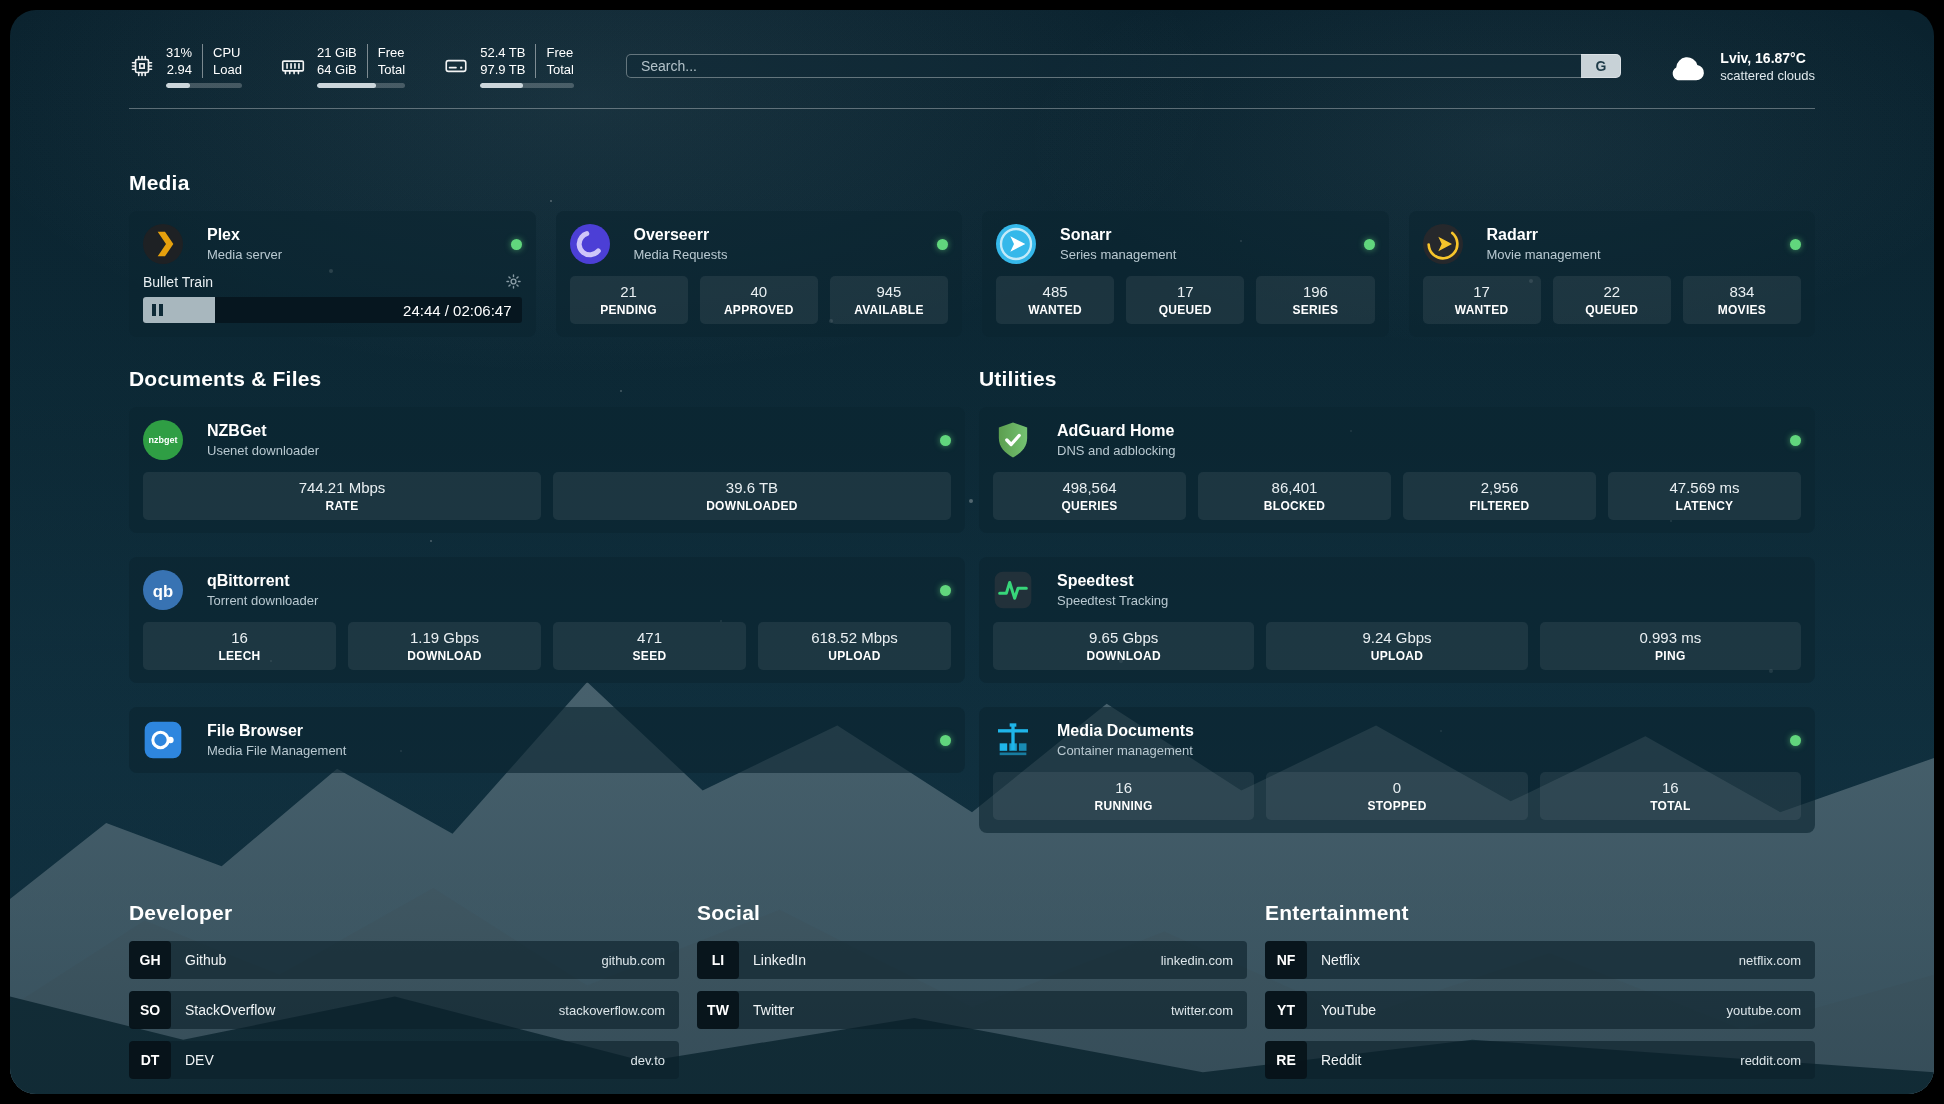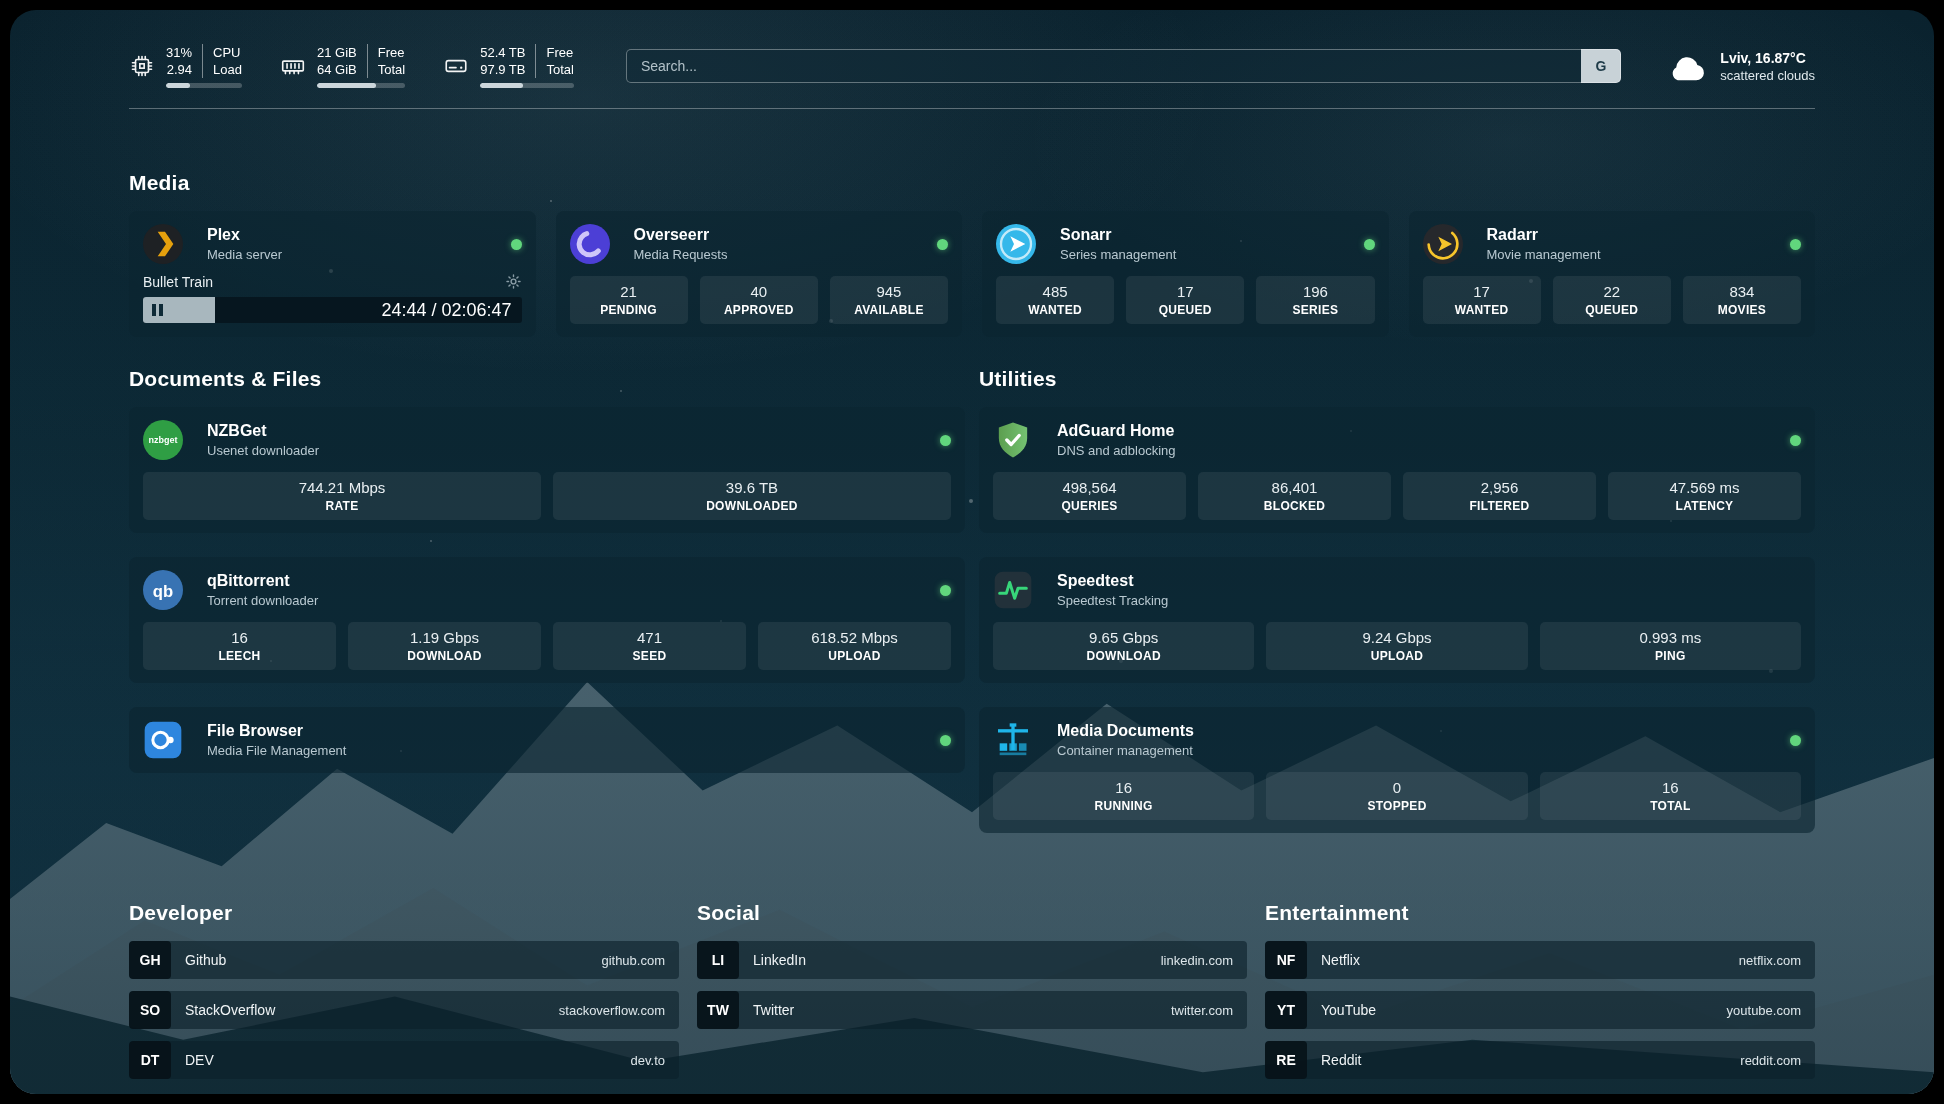--- a/index.html
+++ b/index.html
@@ -39,21 +39,21 @@
   .hw { display:flex; align-items:center; gap:11px; }
   .hw-icon { width:26px; height:26px; opacity:.95; }
   .hw-data { display:flex; flex-direction:column; gap:5px; }
   .hw-rows { display:flex; font-size:13px; line-height:17px; }
   .hw-vals { text-align:right; padding-right:10px; }
   .hw-labels { padding-left:10px; border-left:1px solid rgba(255,255,255,0.45); }
   .hw-vals span, .hw-labels span { display:block; }
   .hw-bar { height:5px; border-radius:3px; background:rgba(255,255,255,0.22); overflow:hidden; }
   .hw-fill { height:100%; background:#ccd6db; border-radius:3px; }
 
-  .search { flex:1; display:flex; margin:0 46px 0 52px; height:34px; }
+  .search { flex:1; display:flex; margin:0 46px 0 52px; height:24px; }
   .search input { flex:1; background:rgba(16,42,54,0.55); border:1px solid rgba(255,255,255,0.35);
     border-right:none; border-radius:5px 0 0 5px; color:#e6edf0; padding:0 14px; font-size:14px;
     outline:none; font-family:inherit; }
   .search input::placeholder { color:#b3c2c9; }
   .search-engine { width:40px; background:#c8d2d7; color:#1d3a47; font-weight:700; font-size:14px;
     border:1px solid rgba(255,255,255,0.35); border-left:none; border-radius:0 5px 5px 0; cursor:pointer; }
 
   .weather { display:flex; align-items:flex-end; gap:13px; }
   .weather svg { width:40px; height:30px; }
   .weather-loc { font-size:14px; font-weight:600; }
@@ -81,21 +81,21 @@
   .stat-label { font-size:12px; font-weight:700; color:#fff; margin-top:3px; letter-spacing:.3px; }
 
   
   .np-row { display:flex; justify-content:space-between; align-items:center; margin-top:9px; font-size:14px; color:#eaf0f3; }
   .gear-btn { width:17px; height:17px; cursor:pointer; opacity:.8; }
   .player { margin-top:7px; height:26px; background:rgba(6,21,29,0.88); border-radius:3px; position:relative;
     display:flex; align-items:center; overflow:hidden; }
   .player-fill { position:absolute; left:0; top:0; bottom:0; background:rgba(198,211,219,0.85); }
   .pause { position:relative; z-index:2; display:flex; gap:3px; margin-left:9px; cursor:pointer; }
   .pause i { width:4px; height:12px; background:#0e2a37; display:block; }
-  .player-time { position:relative; z-index:2; margin-left:auto; margin-right:10px; font-size:18px; color:#fff;text-align:right; }
+  .player-time { position:relative; z-index:2; margin-left:auto; margin-right:10px; font-size:15px; color:#fff;text-align:right; }
 
   .two-col { display:grid; grid-template-columns:1fr 1fr; gap:0 14px; margin-top:30px; }
   .two-col .card { margin-bottom:24px; }
 
   
   .bookmarks { display:grid; grid-template-columns:repeat(3,1fr); gap:0 18px; margin-top:44px; }
   .bm-row { display:flex; align-items:center; height:38px; background:rgba(12,32,42,0.62);
     border-radius:4px; margin-bottom:12px; overflow:hidden; cursor:pointer; }
   .bm-abbr { width:42px; height:38px; background:rgba(7,18,25,0.92); color:#fff; font-weight:700; font-size:14px;
     display:flex; align-items:center; justify-content:center; border-radius:4px; flex:0 0 42px; }

